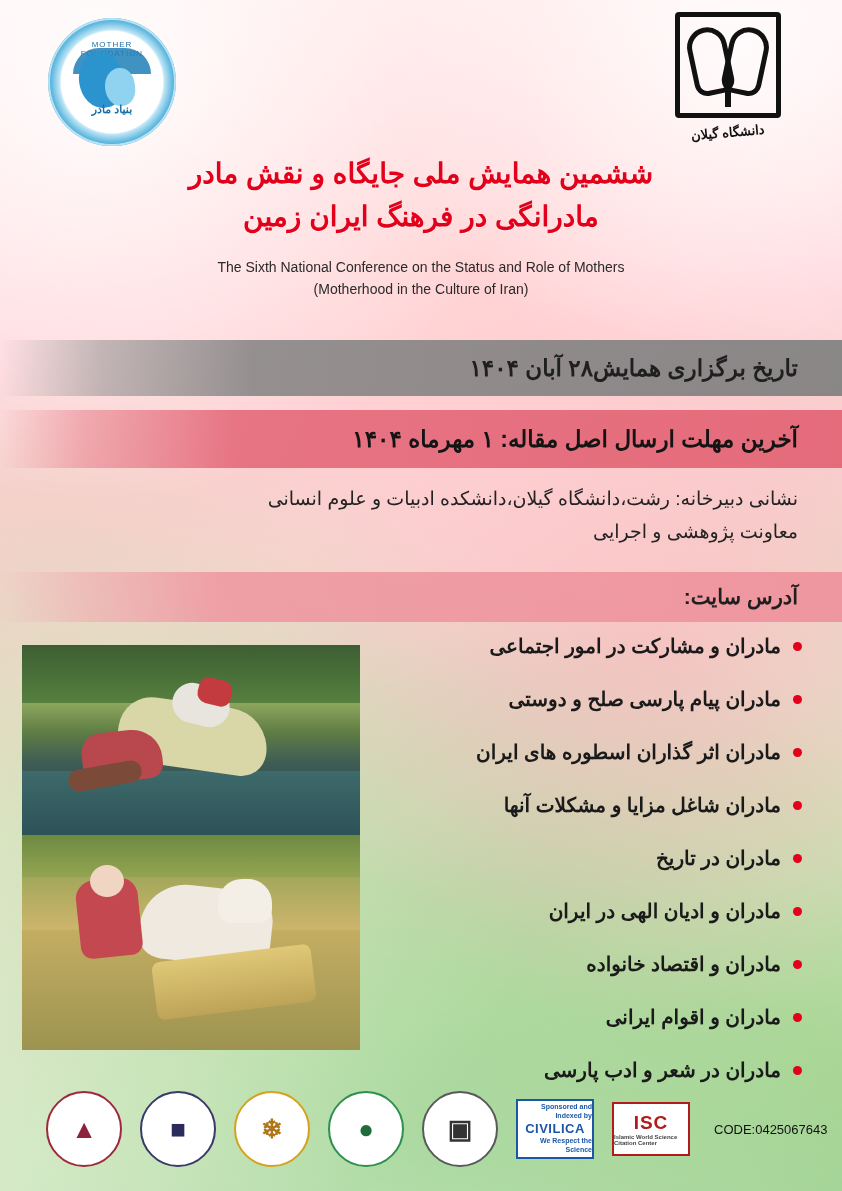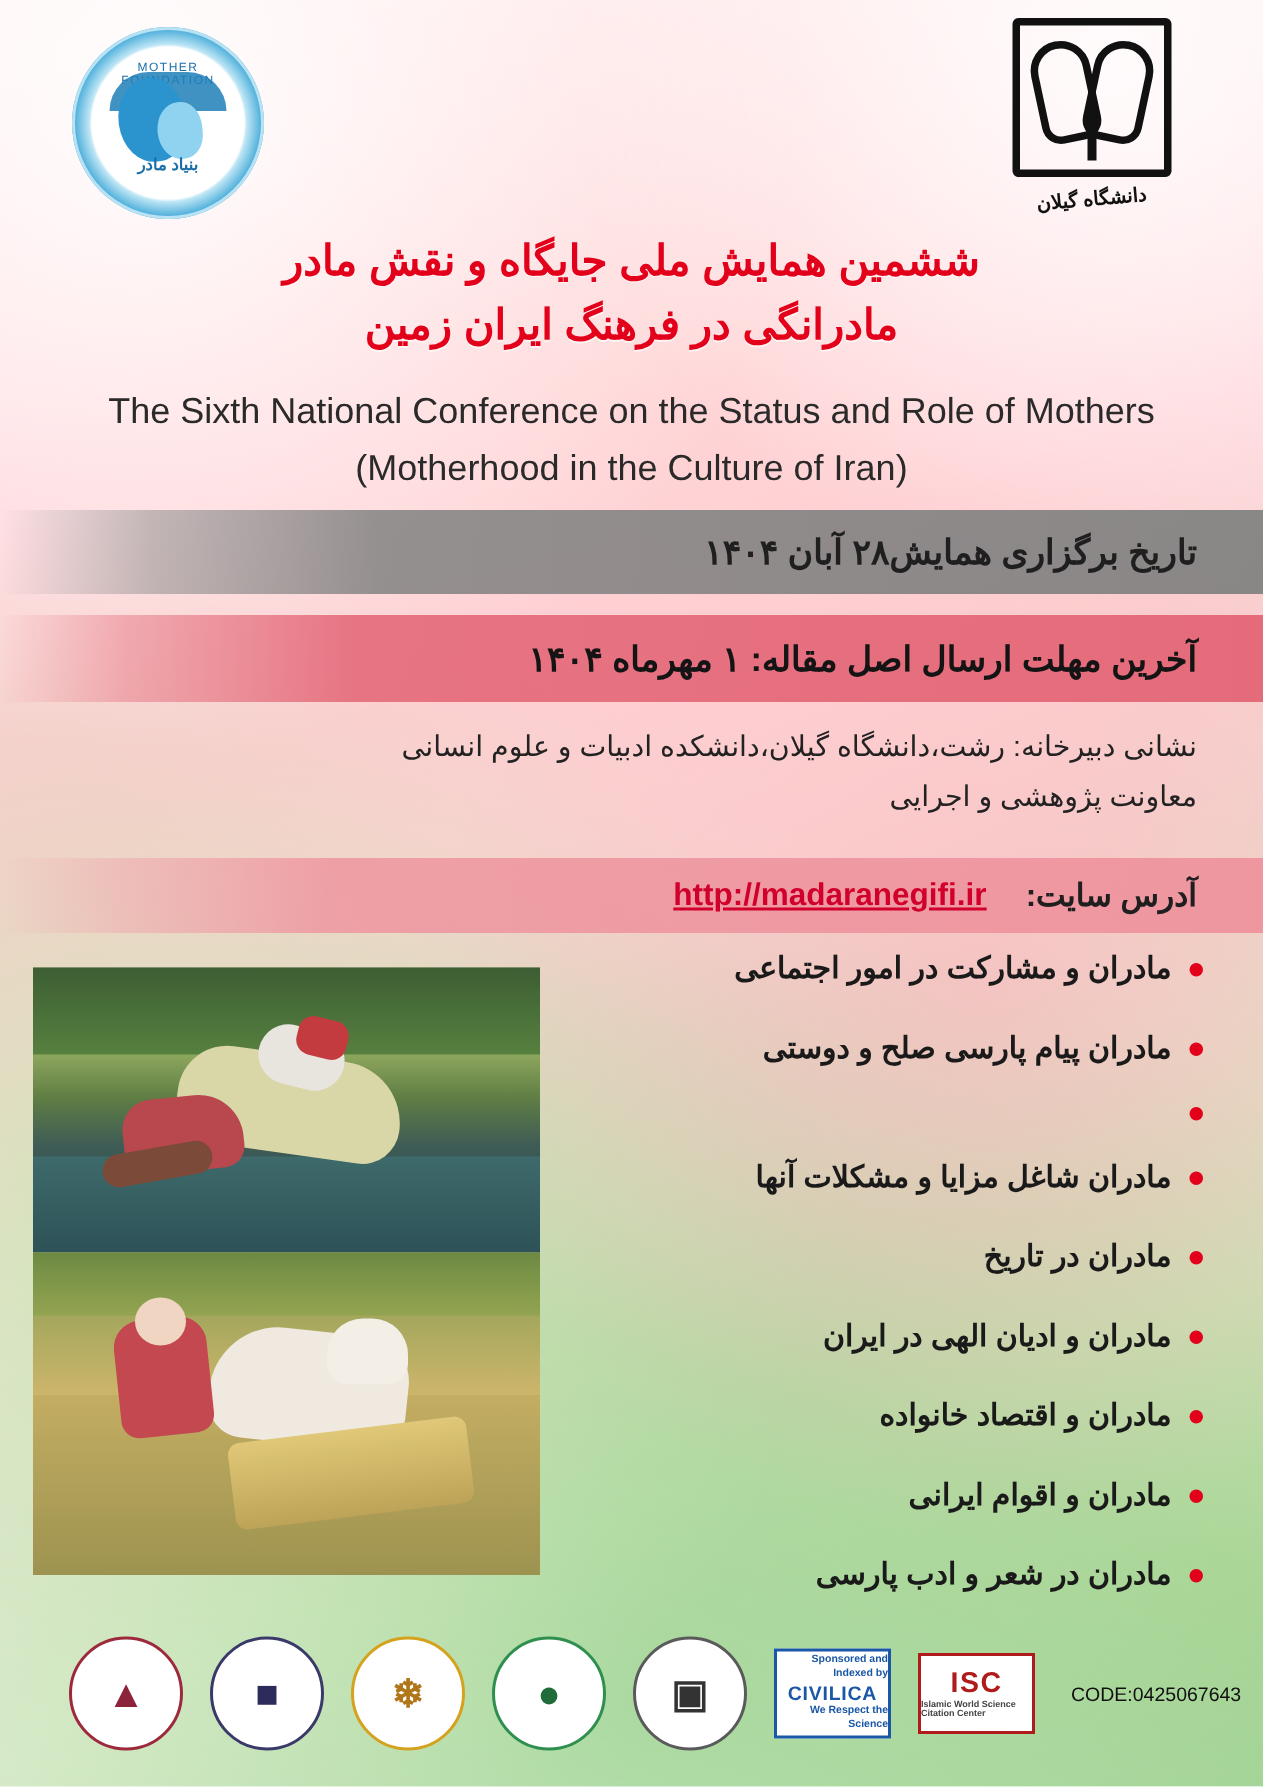--- a/index.html
+++ b/index.html
@@ -90,21 +90,21 @@
   
   .title-fa{
     position:absolute;right:58px;top:152px;width:726px;
     text-align:center;color:#e2001a;font-weight:bold;
     font-size:28px;line-height:1.55;
     text-shadow:0 1px 0 rgba(255,255,255,.6);
   }
   .title-fa .l2{display:block;}
   .title-en{
     position:absolute;left:0;right:0;top:256px;
-    text-align:center;color:#2a2a2a;font-size:24px;line-height:1.6;
+    text-align:center;color:#2a2a2a;font-size:14px;line-height:1.6;
     direction:ltr;
   }
 
   
   .bar{
     position:absolute;left:0;right:0;
     display:flex;align-items:center;justify-content:flex-start;
     padding-right:44px;box-sizing:border-box;
     color:#1f1f1f;font-weight:bold;
   }
@@ -250,21 +250,20 @@
     <span>آخرین مهلت ارسال اصل مقاله: ۱ مهرماه ۱۴۰۴</span>
   </div>
 
   <div class="addr">
     <div>نشانی دبیرخانه: رشت،دانشگاه گیلان،دانشکده ادبیات و علوم انسانی</div>
     <div>معاونت پژوهشی و اجرایی</div>
   </div>
 
   <div class="bar bar-site">
     <span>آدرس سایت:</span>
-    <a class="url" href="#">http://madaranegifi.ir</a>
   </div>
 
   <div class="photo photo1">
     <div class="p1-trees p-shape"></div>
     <div class="p1-water p-shape"></div>
     <div class="p1-adult p-shape"></div>
     <div class="p1-adult2 p-shape"></div>
     <div class="p1-child p-shape"></div>
     <div class="p1-child2 p-shape"></div>
     <div class="p1-leg p-shape"></div>
@@ -284,20 +283,21 @@
     <div class="topic">
         <span class="dot"></span>
         <span class="txt">مادران و مشارکت در امور اجتماعی</span>
       </div>
     <div class="topic">
         <span class="dot"></span>
         <span class="txt">مادران پیام پارسی صلح و دوستی</span>
       </div>
     <div class="topic">
         <span class="dot"></span>
+        <span class="txt">مادران اثر گذاران اسطوره های ایران</span>
       </div>
     <div class="topic">
         <span class="dot"></span>
         <span class="txt">مادران شاغل مزایا و مشکلات آنها</span>
       </div>
     <div class="topic">
         <span class="dot"></span>
         <span class="txt">مادران در تاریخ</span>
       </div>
     <div class="topic">

